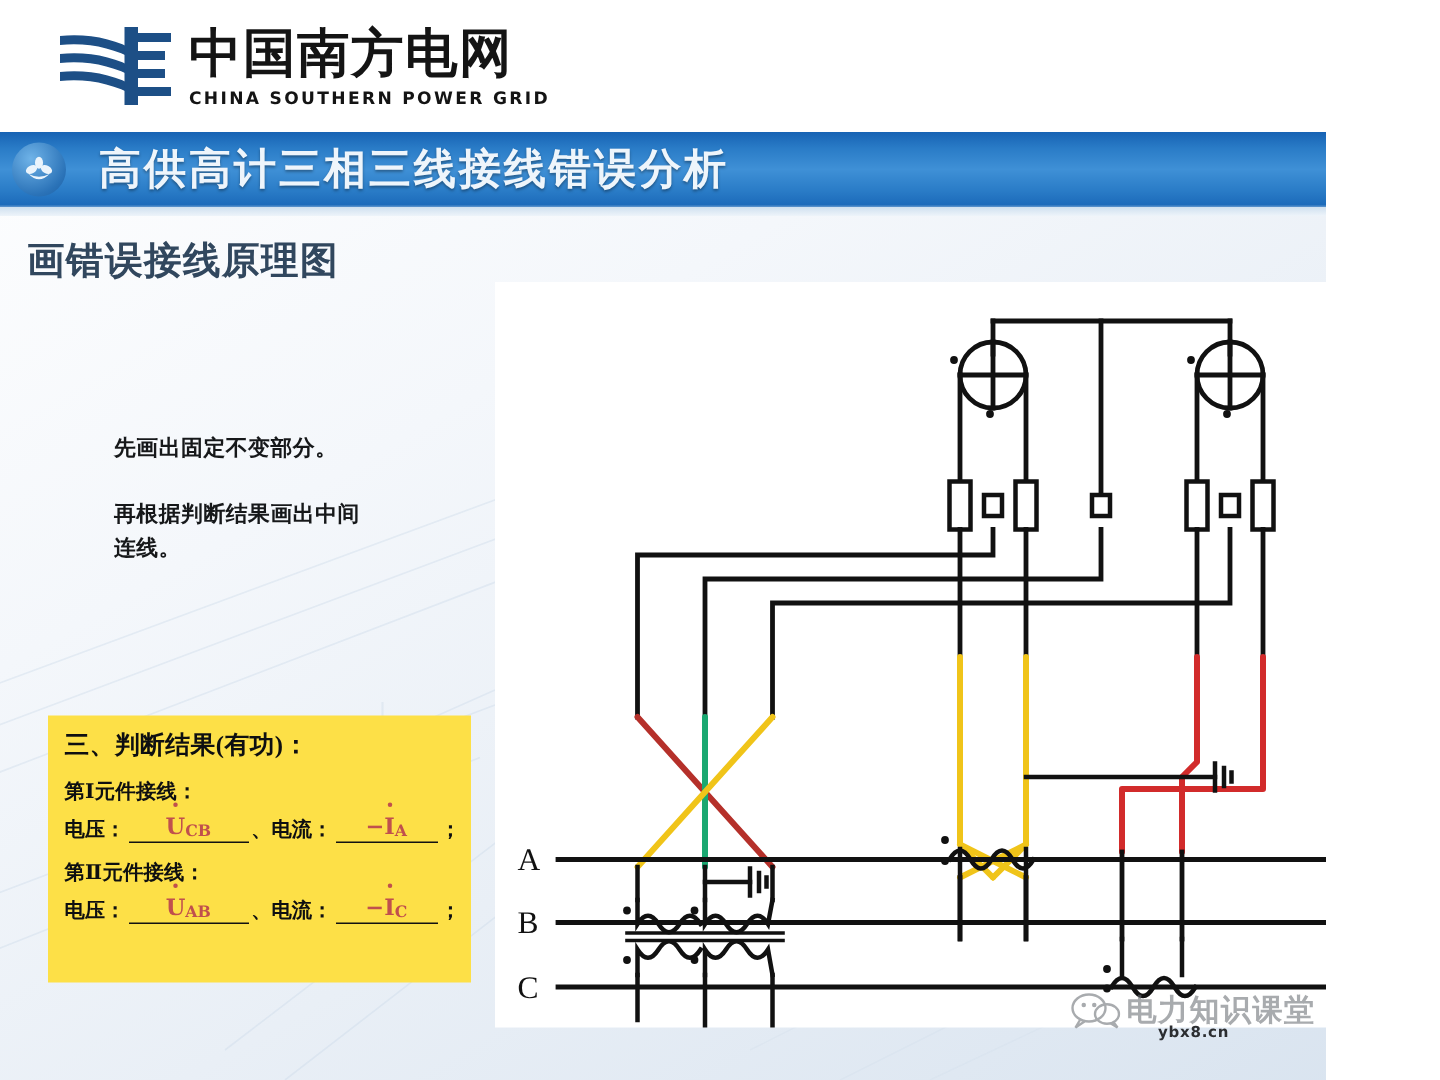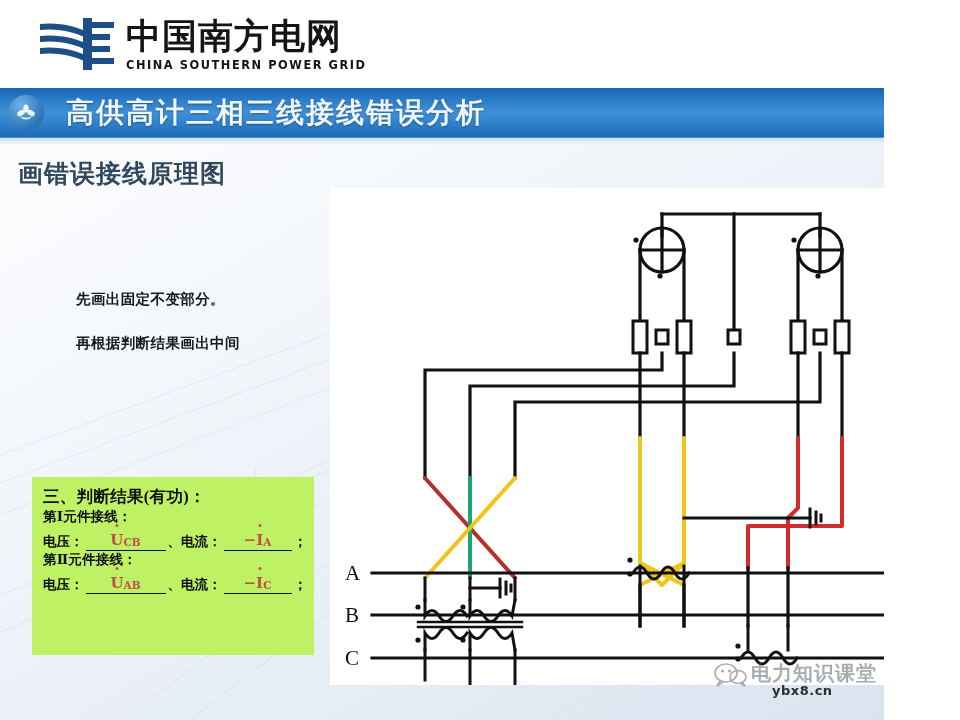--- a/index.html
+++ b/index.html
@@ -62,24 +62,24 @@
   
   .body-text{position:absolute;left:40px;top:288px;width:270px;margin-left:36px;}
   .body-line{
     font-size:14.5px;font-weight:bold;color:#16181a;line-height:1.55;letter-spacing:.4px;
   }
   .body-gap{height:22px;}
 
   
   .result-box{
     position:absolute;left:32px;top:477px;width:282px;height:178px;
-    background:#bef264;box-sizing:border-box;padding:9px 11px 0 11px;
+    background:#fde047;box-sizing:border-box;padding:9px 11px 0 11px;
   }
   .res-title{font-size:16.5px;font-weight:bold;color:#0e0f11;letter-spacing:.3px;}
-  .res-sub{font-size:13.5px;font-weight:bold;color:#0e0f11;letter-spacing:.2px;}
+  .res-sub{font-size:13.5px;font-weight:bold;color:#0e0f11;margin-top:11px;letter-spacing:.2px;}
   .res-row{display:flex;align-items:flex-end;margin-top:5px;font-size:13.5px;font-weight:bold;color:#0e0f11;}
   .res-lbl{white-space:nowrap;font-family:Liberation Serif, serif;}
   .res-blank{
     display:inline-block;min-width:72px;border-bottom:1.6px solid #111;
     text-align:center;padding:0 4px 1px 4px;margin:0 2px;
   }
   .res-blank.narrow{min-width:60px;}
   .phasor{
     color:#c0504d;font-family:"DejaVu Serif","Liberation Serif",serif;
     font-size:15px;font-weight:bold;white-space:nowrap;
@@ -94,30 +94,30 @@
   
   .diagram{
     position:absolute;left:330px;top:188px;width:610px;height:497px;
     background:#ffffff;
   }
   .diagram svg{display:block;}
 
   
   .watermark{
     position:absolute;left:713px;top:660px;
-    display:flex;align-items:flex-end;opacity:.58;
+    display:flex;align-items:flex-start;opacity:.58;
   }
   .wm-icon{width:34px;height:26px;margin-right:4px;}
   .wm-text{
     font-size:20px;color:#6b6f74;font-weight:bold;letter-spacing:1px;
     font-family:"DejaVu Sans","Liberation Sans",sans-serif;
   }
   .wm-url{
     position:absolute;left:772px;top:683px;
-    font-size:13px;color:#2b2d30;font-weight:bold;letter-spacing:.5px;
+    font-size:10px;color:#2b2d30;font-weight:bold;letter-spacing:.5px;
     font-family:"DejaVu Sans","Liberation Sans",sans-serif;
   }
 </style>
 </head>
 <body>
 
 <div id="page">
 
   <div class="bg-base"></div>
   <svg class="bg-lines" viewBox="0 0 960 720" preserveAspectRatio="none">
@@ -177,20 +177,21 @@
     </div>
     <div class="title-text">高供高计三相三线接线错误分析</div>
   </div>
 
   <div class="subtitle">画错误接线原理图</div>
 
   <div class="body-text">
     <div class="body-line">先画出固定不变部分。</div>
     <div class="body-gap"></div>
     <div class="body-line">再根据判断结果画出中间</div>
+    <div class="body-line">连线。</div>
   </div>
 
   <div class="result-box">
     <div class="res-title">三、判断结果(有功)：</div>
 
     <div class="res-sub">第Ⅰ元件接线：</div>
     <div class="res-row">
       <span class="res-lbl">电压：</span>
       <span class="res-blank">
         <span class="phasor"><span class="base"><span class="dot"></span><span>U</span></span><sub>CB</sub></span>

